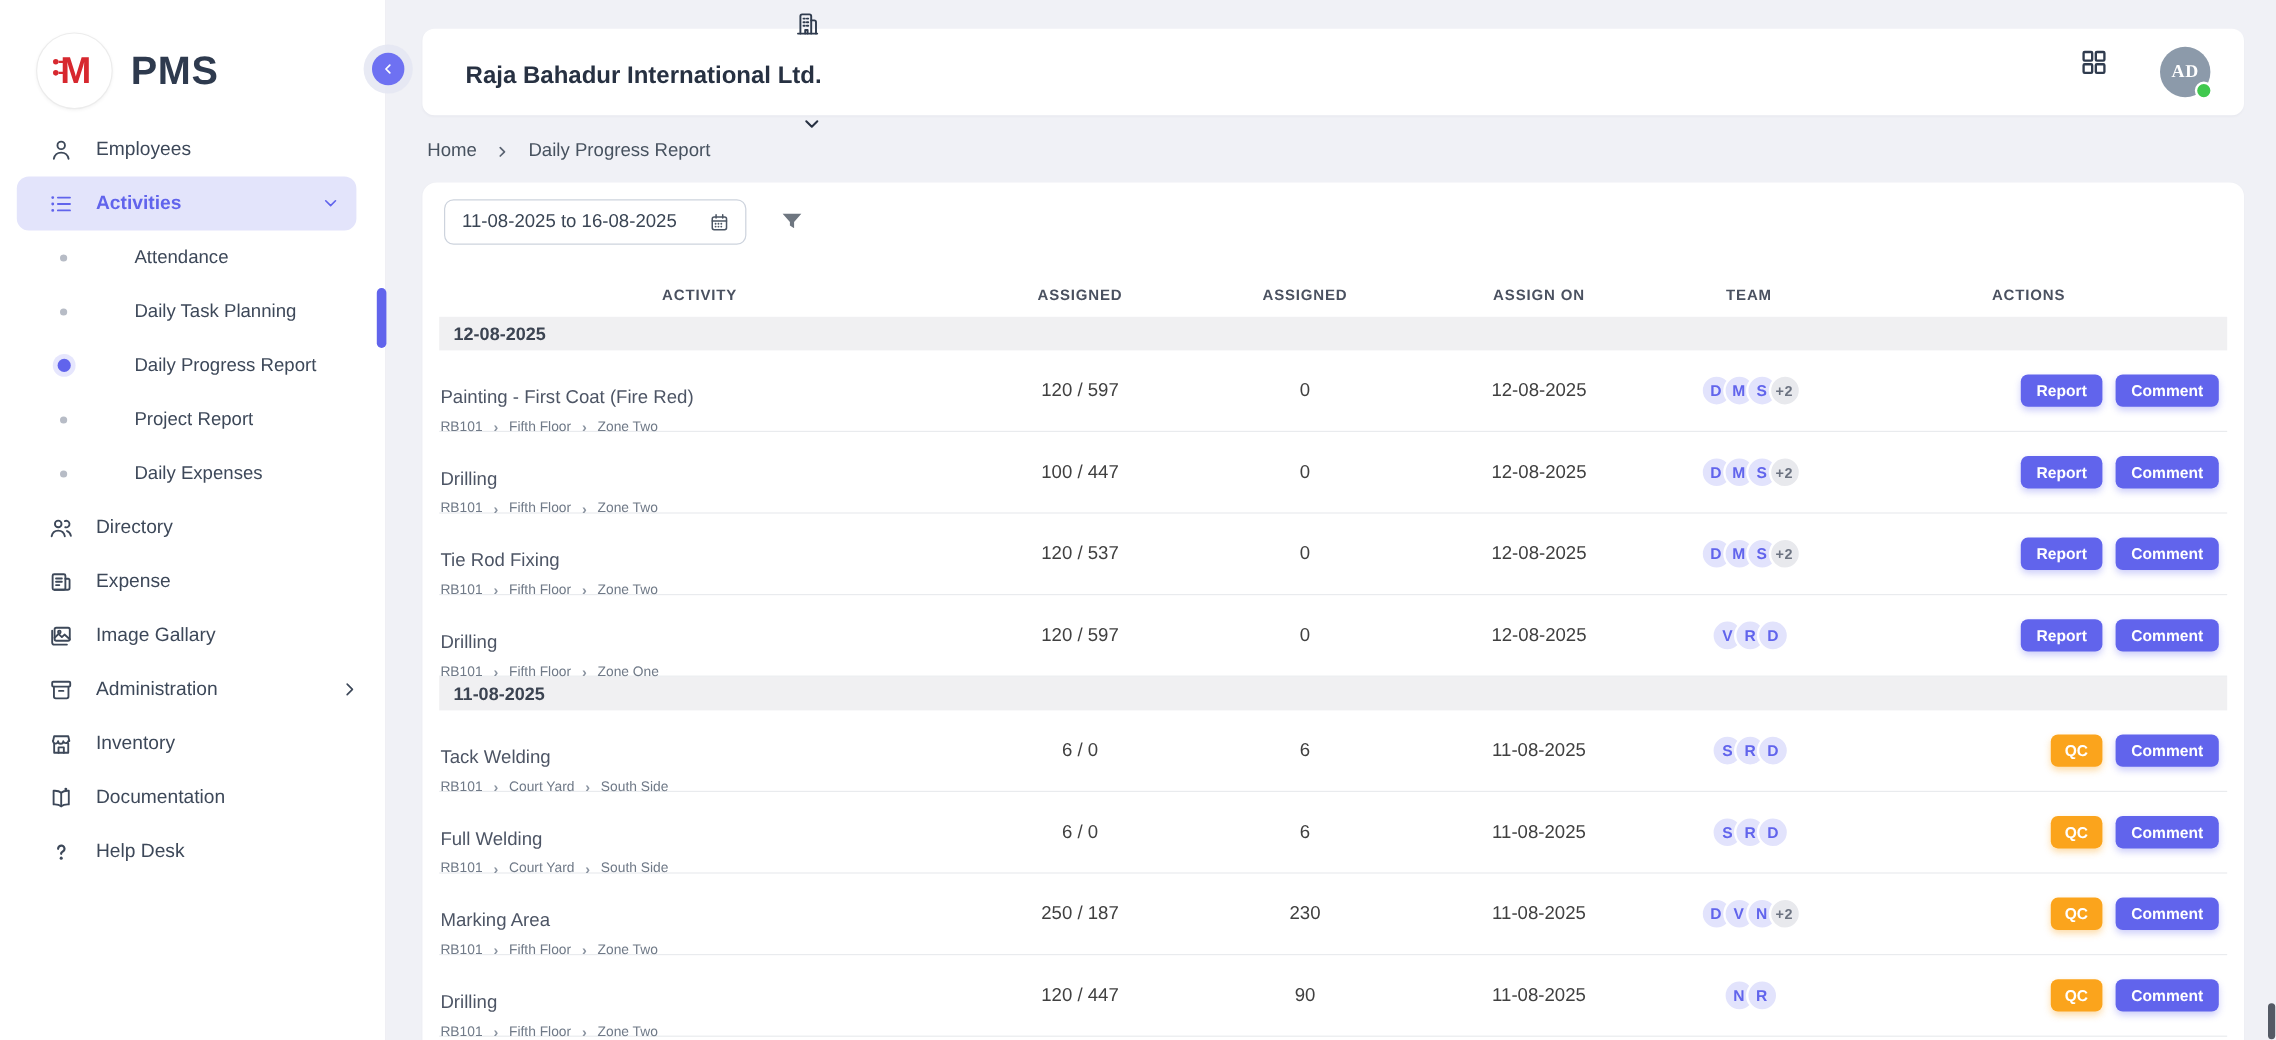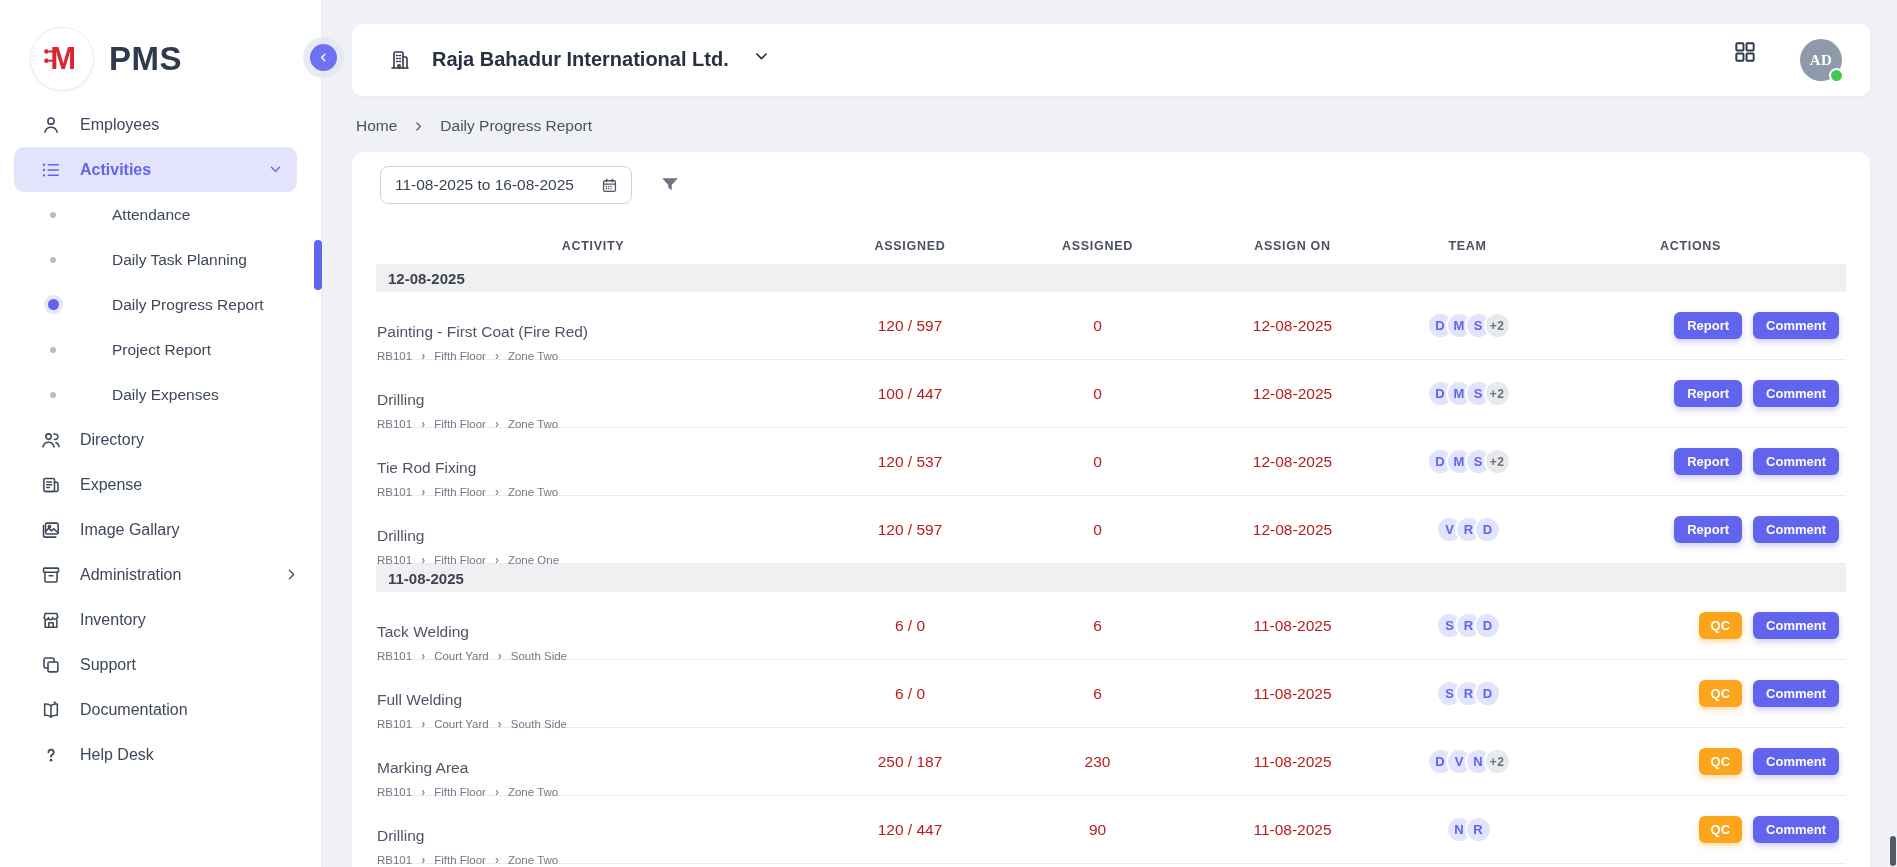--- a/index.html
+++ b/index.html
@@ -24,58 +24,58 @@
   .bullet { width:12px; height:12px; display:flex; align-items:center; justify-content:center; flex:0 0 12px; }
   .bullet::before { content:""; width:6px; height:6px; border-radius:50%; background:#b7bcc6; }
   .bullet.active::before { width:11px; height:11px; background:var(--accent); box-shadow:0 0 0 4px rgba(99,102,241,.16); }
   .subnav-label { margin-left:53px; font-size:15.5px; font-weight:500; color:#3d4859; white-space:nowrap; }
   .active-edge { position:absolute; right:-1px; top:240px; width:8px; height:50px; border-radius:4px; background:var(--accent); }
   .collapse-btn { position:absolute; left:310px; top:44px; width:27px; height:27px; border-radius:50%; background:#6e71f2; border:none; cursor:pointer; z-index:5; display:flex; align-items:center; justify-content:center; box-shadow:0 0 0 7px rgba(228,230,242,.85); }
   .collapse-btn svg { width:13px; height:13px; fill:none; stroke:#fff; stroke-width:2.6; stroke-linecap:round; stroke-linejoin:round; }
 
   
   .topbar { position:absolute; left:352px; top:24px; width:1518px; height:72px; background:#fff; border-radius:10px; display:flex; align-items:center; justify-content:space-between; padding:0 28px 0 36px; box-shadow:0 1px 2px rgba(30,35,60,.03); }
-  .company { display:flex; align-items:flex-start; gap:20px; font-size:20px; font-weight:600; color:#273142; cursor:pointer; }
+  .company { display:flex; align-items:flex-end; gap:20px; font-size:20px; font-weight:600; color:#273142; cursor:pointer;flex-direction:column; }
   .hdr-icon { width:24px; height:24px; display:flex; }
   .hdr-icon svg { width:100%; height:100%; fill:none; stroke:#2f3b4e; stroke-width:1.6; stroke-linecap:round; stroke-linejoin:round; }
   .company .chev-down { width:17px; height:17px; margin-left:4px; display:flex; }
   .chev-down svg { width:100%; height:100%; fill:none; stroke:#273142; stroke-width:2.4; stroke-linecap:round; stroke-linejoin:round; }
   .topbar-right { display:flex; align-items:flex-start; gap:42px;font-family:Liberation Serif, serif; }
   .grid-btn { width:26px; height:26px; background:none; border:none; cursor:pointer; display:flex; padding:0; }
   .grid-btn svg { width:100%; height:100%; fill:none; stroke:#2f3b4e; stroke-width:1.8; }
   .avatar-big { position:relative; width:42px; height:42px; border-radius:50%; background:#8c9aaa; color:#fff; font-size:15px; font-weight:700; display:flex; align-items:center; justify-content:center; cursor:pointer; letter-spacing:.5px; }
   .status-dot { position:absolute; right:-2px; bottom:-2px; width:15px; height:15px; border-radius:50%; background:var(--online); border:2.5px solid #fff; }
 
   
   .breadcrumb { position:absolute; left:356px; top:117px; display:flex; align-items:center; gap:15px; font-size:15.5px; color:#47525f; }
   .crumb { cursor:pointer; }
   .crumb-sep { width:13px; height:13px; display:flex; }
   .crumb-sep svg { width:100%; height:100%; fill:none; stroke:#5b6472; stroke-width:2.6; stroke-linecap:round; stroke-linejoin:round; }
 
   
-  .content-card { position:absolute; left:352px; top:152px; width:1518px; height:715px; background:#fff; border-radius:12px 12px 0 0; padding:14px 24px 0; box-shadow:0 1px 2px rgba(30,35,60,.03); }
+  .content-card { position:absolute; left:352px; top:152px; width:1518px; height:715px; background:#fff; border-radius:12px 12px 0 0; padding:14px 14px 0; box-shadow:0 1px 2px rgba(30,35,60,.03); }
   .filter-row { display:flex; align-items:center; gap:27px; height:38px; margin-bottom:24px; padding-left:4px; }
   .date-range { display:flex; align-items:center; justify-content:space-between; width:252px; height:38px; border:1px solid #cdd3dd; border-radius:8px; padding:0 12px 0 14px; font-size:15.5px; color:#3a4554; cursor:pointer; background:#fff; }
   .cal-icon { width:19px; height:19px; display:flex; }
   .cal-icon svg { width:100%; height:100%; fill:none; stroke:#4b5563; stroke-width:1.6; stroke-linecap:round; stroke-linejoin:round; }
   .filter-btn { background:none; border:none; cursor:pointer; width:22px; height:22px; display:flex; padding:0; }
   .filter-btn svg { width:100%; height:100%; fill:#6e7680; stroke:none; }
 
   
   .thead { display:flex; height:36px; align-items:center; }
   .th { font-size:12.5px; font-weight:700; color:#4a5160; letter-spacing:.7px; text-align:center; }
   .col-0 { width:434px; } .col-1 { width:200px; } .col-2 { width:175px; } .col-3 { width:215px; } .col-4 { width:135px; } .col-5 { flex:1; }
   .group-row { height:28px; background:#f0f0f2; display:flex; align-items:center; padding-left:12px; font-size:15px; font-weight:700; color:#3c4452; }
   .data-row { display:flex; align-items:stretch; height:68px; border-bottom:1px solid #e9ebee; }
   .td { display:flex; align-items:center; justify-content:center; }
   .cell-activity { flex-direction:column; align-items:flex-start; justify-content:center; gap:9px; padding:2px 10px 0 1px; }
   .activity-title { font-size:15.5px; color:#4d5565;margin-top:32px; }
   .activity-path { display:flex; align-items:center; gap:9px; font-size:11.5px; color:#6f7987; }
   .path-sep { color:#8a93a0; font-size:12px; font-weight:700; line-height:1; }
-  .num { font-size:15.5px; color:#b91c1c; }
+  .num { font-size:15.5px; color:#404040; }
   .team-cell { padding-left:2px; }
   .avatar { width:27px; height:27px; border-radius:50%; background:#e2e3fc; color:var(--accent); font-size:13px; font-weight:600; display:flex; align-items:center; justify-content:center; border:2px solid #fff; margin-left:-8px; cursor:pointer; }
   .avatar:first-child { margin-left:0; }
   .avatar.extra { background:#e8e9ed; color:#6b7280; font-size:12px; letter-spacing:.5px; }
   .actions-cell { justify-content:flex-end; gap:11px; padding-right:7px; }
   .btn { border:none; border-radius:6px; color:#fff; font-weight:700; font-size:13px; font-family:inherit; cursor:pointer; height:27px; }
   .btn.primary { background:var(--accent); padding:0 13px; box-shadow:0 3px 6px rgba(99,102,241,.32); }
   .btn.qc { background:var(--qc); padding:0 12px; box-shadow:0 3px 6px rgba(251,164,28,.38); }
 
   .scroll-thumb { position:absolute; right:1px; top:836px; width:6px; height:30px; background:#545a65; border-radius:3px; z-index:9; }
@@ -191,30 +191,20 @@
         <div class="nav-item">
       <span class="nav-icon">
             <svg viewBox="0 0 24 24">
               <path d="M4.6 9.3 5.6 5h12.8l1 4.3"></path>
               <path d="M4.6 9.3a2.3 2.3 0 0 0 4.6.1 2.35 2.35 0 0 0 4.7 0 2.35 2.35 0 0 0 4.6-.1"></path>
               <path d="M5.6 11.8V20h12.8v-8.2"></path>
               <path d="M9.6 20v-4.9h4.8V20"></path>
             </svg>
           </span>
       <span class="nav-label">Inventory</span>
-
-    </div>
-        <div class="nav-item">
-      <span class="nav-icon">
-            <svg viewBox="0 0 24 24">
-              <rect x="8.7" y="8.7" width="10.8" height="10.8" rx="1.5"></rect>
-              <path d="M15.3 8.7V6a1.6 1.6 0 0 0-1.6-1.6H6A1.6 1.6 0 0 0 4.4 6v7.7A1.6 1.6 0 0 0 6 15.3h2.7"></path>
-            </svg>
-          </span>
-      <span class="nav-label">Support</span>
 
     </div>
         <div class="nav-item">
       <span class="nav-icon">
             <svg viewBox="0 0 24 24">
               <path d="M12 7.2c-1.8-1.6-4.1-2-6.9-1.8v12.4c2.8-.2 5.1.2 6.9 1.8 1.8-1.6 4.1-2 6.9-1.8V5.4c-2.8-.2-5.1.2-6.9 1.8z"></path>
               <path d="M12 7.2v12.4"></path>
               <circle cx="16.2" cy="3.9" r="1.3" fill="currentColor" stroke="none"></circle>
             </svg>
           </span>

